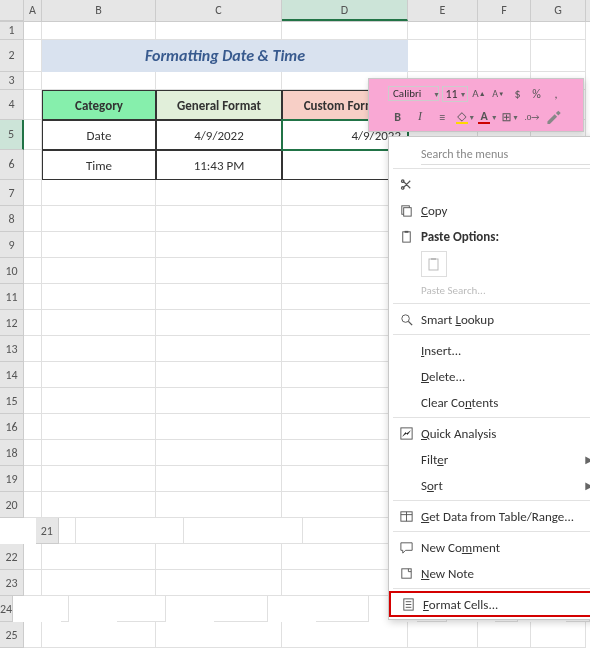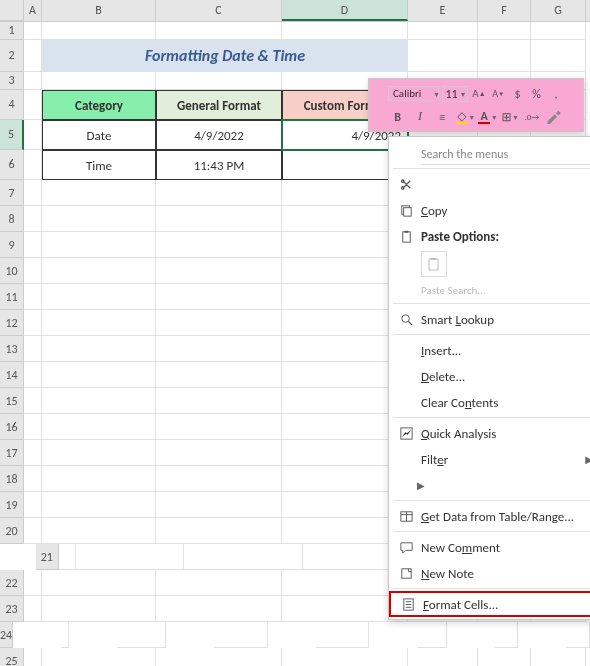--- a/index.html
+++ b/index.html
@@ -268,30 +268,20 @@
         <div class="row-h">16</div>
     <div class="cell cA"></div>
     <div class="cell cB"></div>
     <div class="cell cC"></div>
     <div class="cell cD"></div>
     <div class="cell cE"></div>
     <div class="cell cF"></div>
     <div class="cell cG"></div>
       </div>
       <div class="grid-row" style="height: 26px;">
-        <div class="row-h">17</div>
-    <div class="cell cA"></div>
-    <div class="cell cB"></div>
-    <div class="cell cC"></div>
-    <div class="cell cD"></div>
-    <div class="cell cE"></div>
-    <div class="cell cF"></div>
-    <div class="cell cG"></div>
-      </div>
-      <div class="grid-row" style="height: 26px;">
         <div class="row-h">18</div>
     <div class="cell cA"></div>
     <div class="cell cB"></div>
     <div class="cell cC"></div>
     <div class="cell cD"></div>
     <div class="cell cE"></div>
     <div class="cell cF"></div>
     <div class="cell cG"></div>
       </div>
       <div class="grid-row" style="height: 26px;">
@@ -475,20 +465,21 @@
       </span>
     <span class="ctx-label"><u>Q</u><span>uick Analysis</span></span>
   </div>
   <div class="ctx-item">
     <span class="ctx-icon"></span>
     <span class="ctx-label"><span>Filt</span><u>e</u><span>r</span></span>
     <span class="ctx-arrow">▶</span>
   </div>
   <div class="ctx-item">
     <span class="ctx-icon"></span>
+    <span class="ctx-label"><span>S</span><u>o</u><span>rt</span></span>
     <span class="ctx-arrow">▶</span>
   </div>
   <div class="ctx-sep"></div>
   <div class="ctx-item">
     <span class="ctx-icon">
         <svg viewBox="0 0 16 16">
           <rect x="2" y="3" width="12" height="10" fill="none" stroke="#555"></rect>
           <line x1="2" y1="6" x2="14" y2="6" stroke="#555"></line>
           <line x1="8" y1="3" x2="8" y2="13" stroke="#555"></line>
         </svg>

